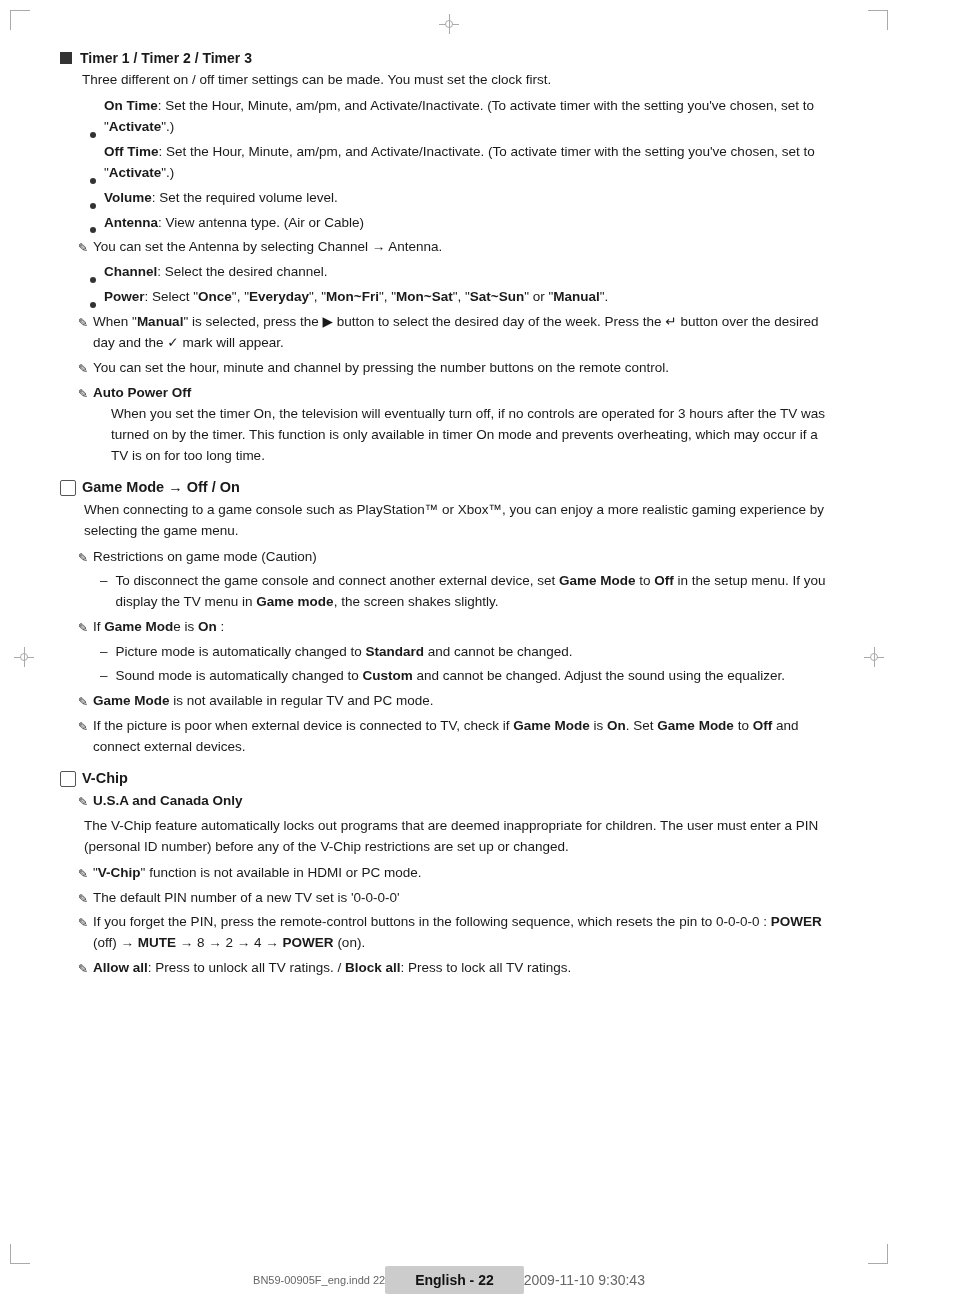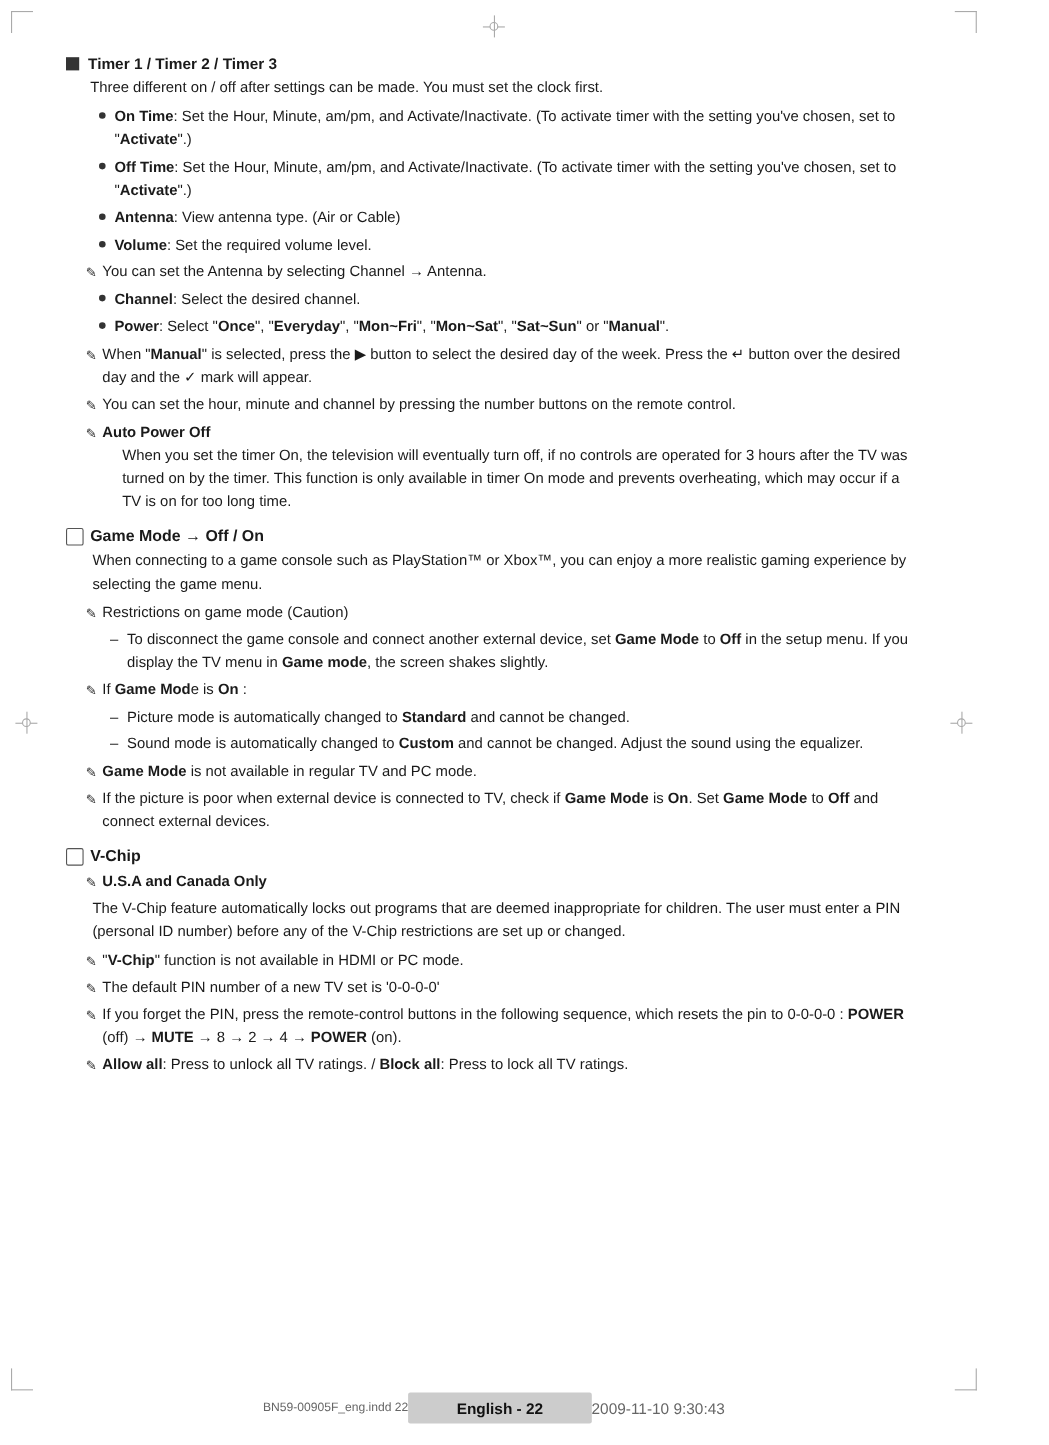--- a/index.html
+++ b/index.html
@@ -124,21 +124,21 @@
       display: inline-block;
       width: 12px;
       height: 12px;
       background: #333;
       margin-right: 8px;
       margin-top: 2px;
       flex-shrink: 0;
     }
     .section-title-check {
       display: flex;
-      align-items: flex-end;
+      align-items: center;
       margin-bottom: 4px;
     }
     .check-icon {
       display: inline-block;
       width: 16px;
       height: 16px;
       border: 1.5px solid #555;
       border-radius: 2px;
       margin-right: 6px;
       margin-top: 1px;
@@ -161,21 +161,21 @@
       line-height: 1.55;
     }
 
     
     .bullet-list {
       margin-left: 30px;
       margin-bottom: 4px;
     }
     .bullet-item {
       display: flex;
-      align-items: flex-start;
+      align-items: flex-end;
       margin-bottom: 4px;
       line-height: 1.55;
     }
     .bullet-dot {
       width: 6px;
       height: 6px;
       background: #333;
       border-radius: 50%;
       margin-top: 6px;
       margin-right: 8px;
@@ -211,21 +211,21 @@
       align-items: center;
       padding: 0 20px;
     }
     .footer-left {
       font-size: 11px;
       color: #666;
     }
     .footer-center {
       background: #ccc;
       border-radius: 2px;
-      padding: 6px 44px;
+      padding: 6px 30px;
       font-size: 14px;
       font-weight: bold;
       color: #111;
     }
     .footer-right {
       font-size: 14px;
       color: #666;
     }
 
     
@@ -304,38 +304,38 @@
   </div>
 
   <div class="content">
 
     <div class="section-block">
       <div class="section-title-square">
         <span class="square-icon"></span>
         <span class="section-heading-sq">Timer 1 / Timer 2 / Timer 3</span>
       </div>
 
-      <div class="body-text" style="margin-left:22px;">Three different on / off after settings can be made. You must set the clock first.</div>
+      <div class="body-text" style="margin-left:22px;">Three different on / off timer settings can be made. You must set the clock first.</div>
 
       <div class="bullet-list">
         <div class="bullet-item">
           <span class="bullet-dot"></span>
           <span><b>On Time</b>: Set the Hour, Minute, am/pm, and Activate/Inactivate. (To activate timer with the setting you've chosen, set to "<b>Activate</b>".)</span>
         </div>
         <div class="bullet-item">
           <span class="bullet-dot"></span>
           <span><b>Off Time</b>: Set the Hour, Minute, am/pm, and Activate/Inactivate. (To activate timer with the setting you've chosen, set to "<b>Activate</b>".)</span>
         </div>
         <div class="bullet-item">
           <span class="bullet-dot"></span>
+          <span><b>Volume</b>: Set the required volume level.</span>
+        </div>
+        <div class="bullet-item">
+          <span class="bullet-dot"></span>
           <span><b>Antenna</b>: View antenna type. (Air or Cable)</span>
-        </div>
-        <div class="bullet-item">
-          <span class="bullet-dot"></span>
-          <span><b>Volume</b>: Set the required volume level.</span>
         </div>
       </div>
 
       <div class="note-row">
         <span class="pencil-icon">✎</span>
         <span>You can set the Antenna by selecting Channel → Antenna.</span>
       </div>
 
       <div class="bullet-list">
         <div class="bullet-item">

